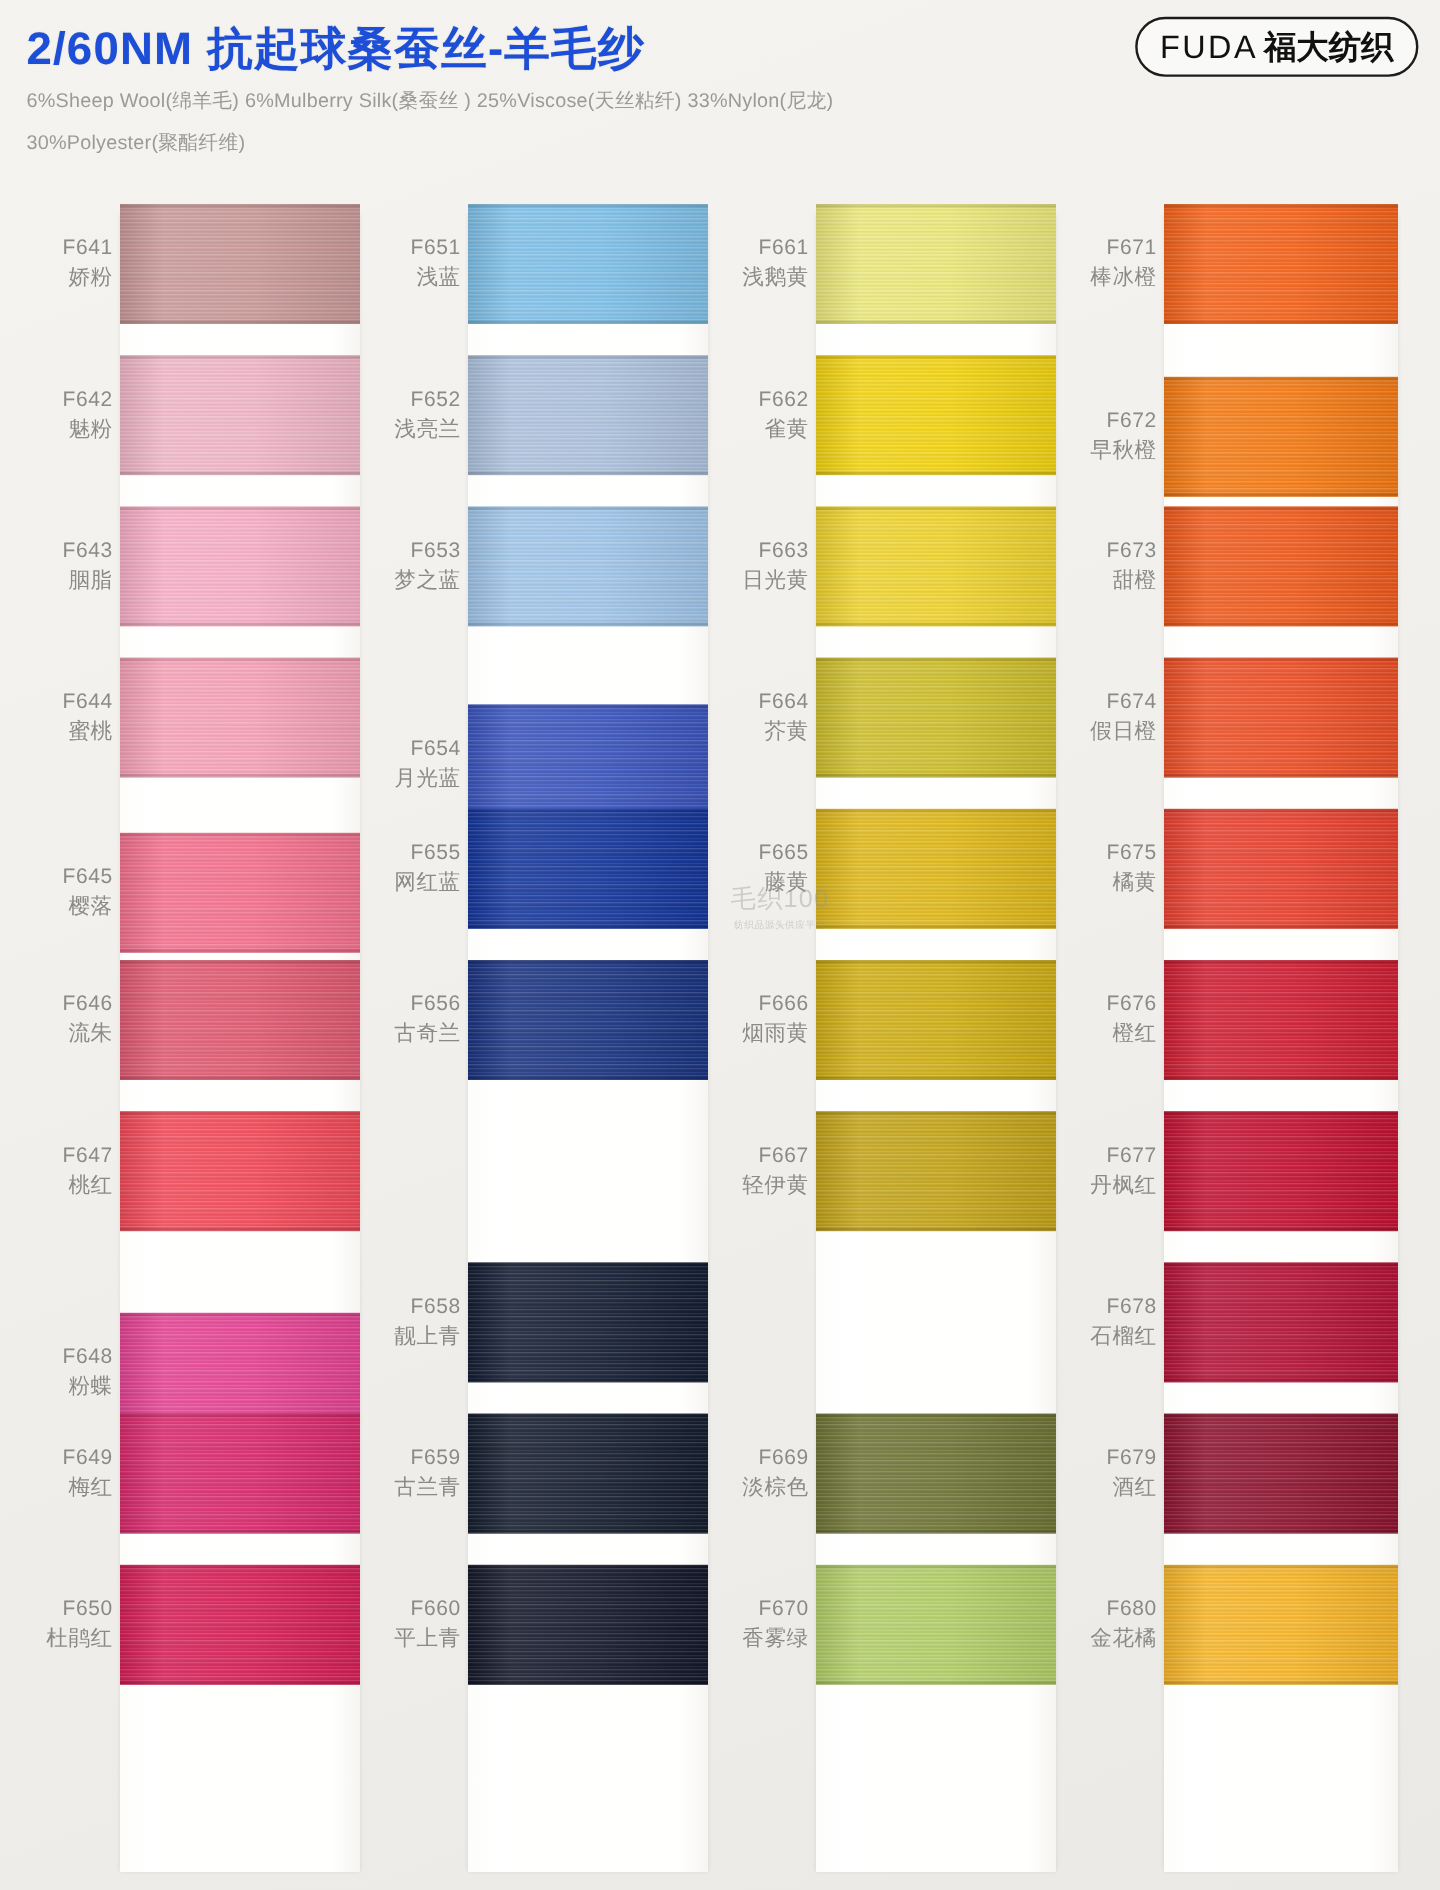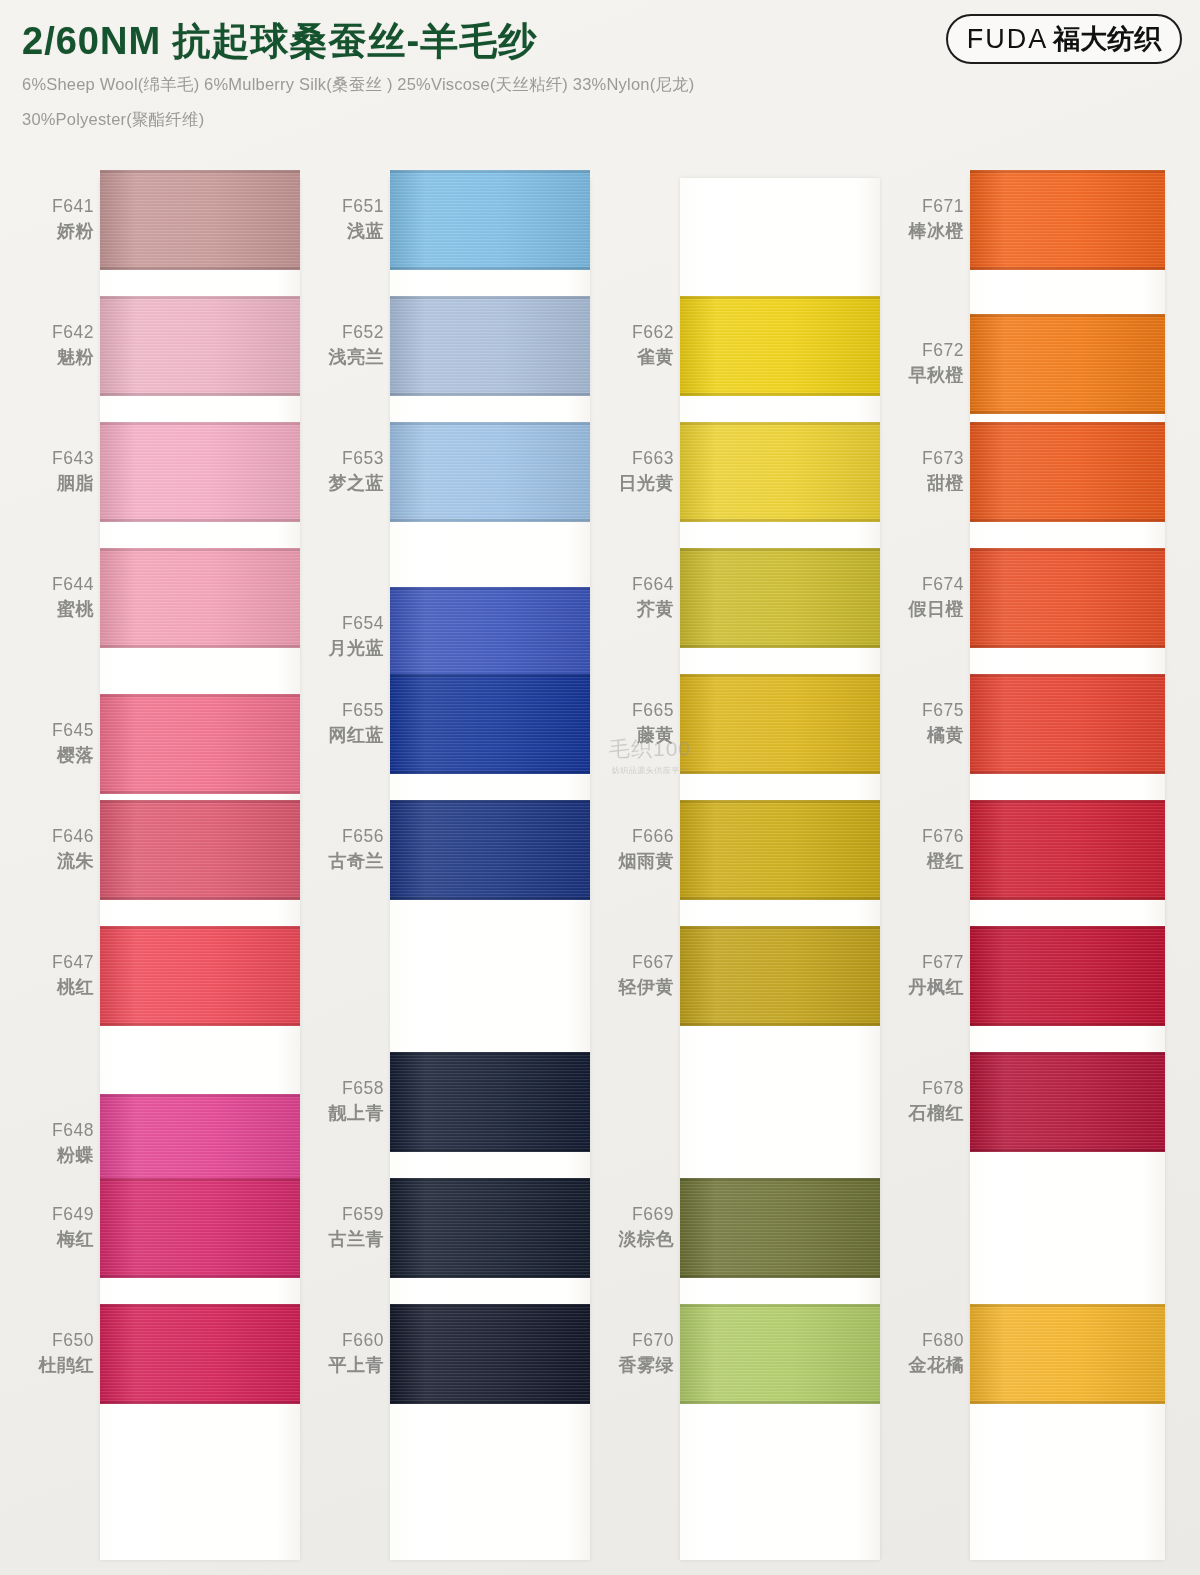--- a/index.html
+++ b/index.html
@@ -17,21 +17,21 @@
 
   
   #header {
     position: absolute;
     left: 22px; top: 22px;
     width: 840px;
   }
   #main-title {
     font-size: 38px;
     font-weight: bold;
-    color: #14532d;
+    color: #1d4ed8;
     letter-spacing: 1px;
     line-height: 1.05;
     white-space: nowrap;
     text-shadow: 0 0 1px rgba(140,140,138,.45);
   }
   .composition {
     margin-top: 10px;
     font-size: 16.5px;
     color: #9a9a97;
     line-height: 1.55;
@@ -114,21 +114,20 @@
   }
   .label .code {
     display: block;
     font-size: 17.5px;
     font-family: "Liberation Sans", sans-serif;
   }
   .label .name {
     display: block;
     font-size: 18px;
     margin-top: 2px;
-    font-weight: bold;
   }
 
   .swatch {
     position: absolute;
     left: 100px;
     top: 0;
     width: 200px;
     height: 100px;
     overflow: hidden;
   }
@@ -423,20 +422,32 @@
             <div class="sheen"></div>
             <div class="edge-top"></div>
             <div class="edge-bot"></div>
           </div>
         </div>
       </div>
   </div>
   <div class="column col3">
     <div class="card-strip"></div>
     <div class="rows">
+        <div class="row" style="top: 0px;">
+          <div class="label">
+            <span class="code">F661</span>
+            <span class="name">浅鹅黄</span>
+          </div>
+          <div class="swatch" style="background: rgb(234, 232, 123);">
+            <div class="fill"></div>
+            <div class="sheen"></div>
+            <div class="edge-top"></div>
+            <div class="edge-bot"></div>
+          </div>
+        </div>
         <div class="row" style="top: 126px;">
           <div class="label">
             <span class="code">F662</span>
             <span class="name">雀黄</span>
           </div>
           <div class="swatch" style="background: rgb(242, 211, 18);">
             <div class="fill"></div>
             <div class="sheen"></div>
             <div class="edge-top"></div>
             <div class="edge-bot"></div>
@@ -620,20 +631,32 @@
             <span class="code">F678</span>
             <span class="name">石榴红</span>
           </div>
           <div class="swatch" style="background: rgb(180, 19, 56);">
             <div class="fill"></div>
             <div class="sheen"></div>
             <div class="edge-top"></div>
             <div class="edge-bot"></div>
           </div>
         </div>
+        <div class="row" style="top: 1008px;">
+          <div class="label">
+            <span class="code">F679</span>
+            <span class="name">酒红</span>
+          </div>
+          <div class="swatch" style="background: rgb(141, 20, 48);">
+            <div class="fill"></div>
+            <div class="sheen"></div>
+            <div class="edge-top"></div>
+            <div class="edge-bot"></div>
+          </div>
+        </div>
         <div class="row" style="top: 1134px;">
           <div class="label">
             <span class="code">F680</span>
             <span class="name">金花橘</span>
           </div>
           <div class="swatch" style="background: rgb(246, 181, 40);">
             <div class="fill"></div>
             <div class="sheen"></div>
             <div class="edge-top"></div>
             <div class="edge-bot"></div>

